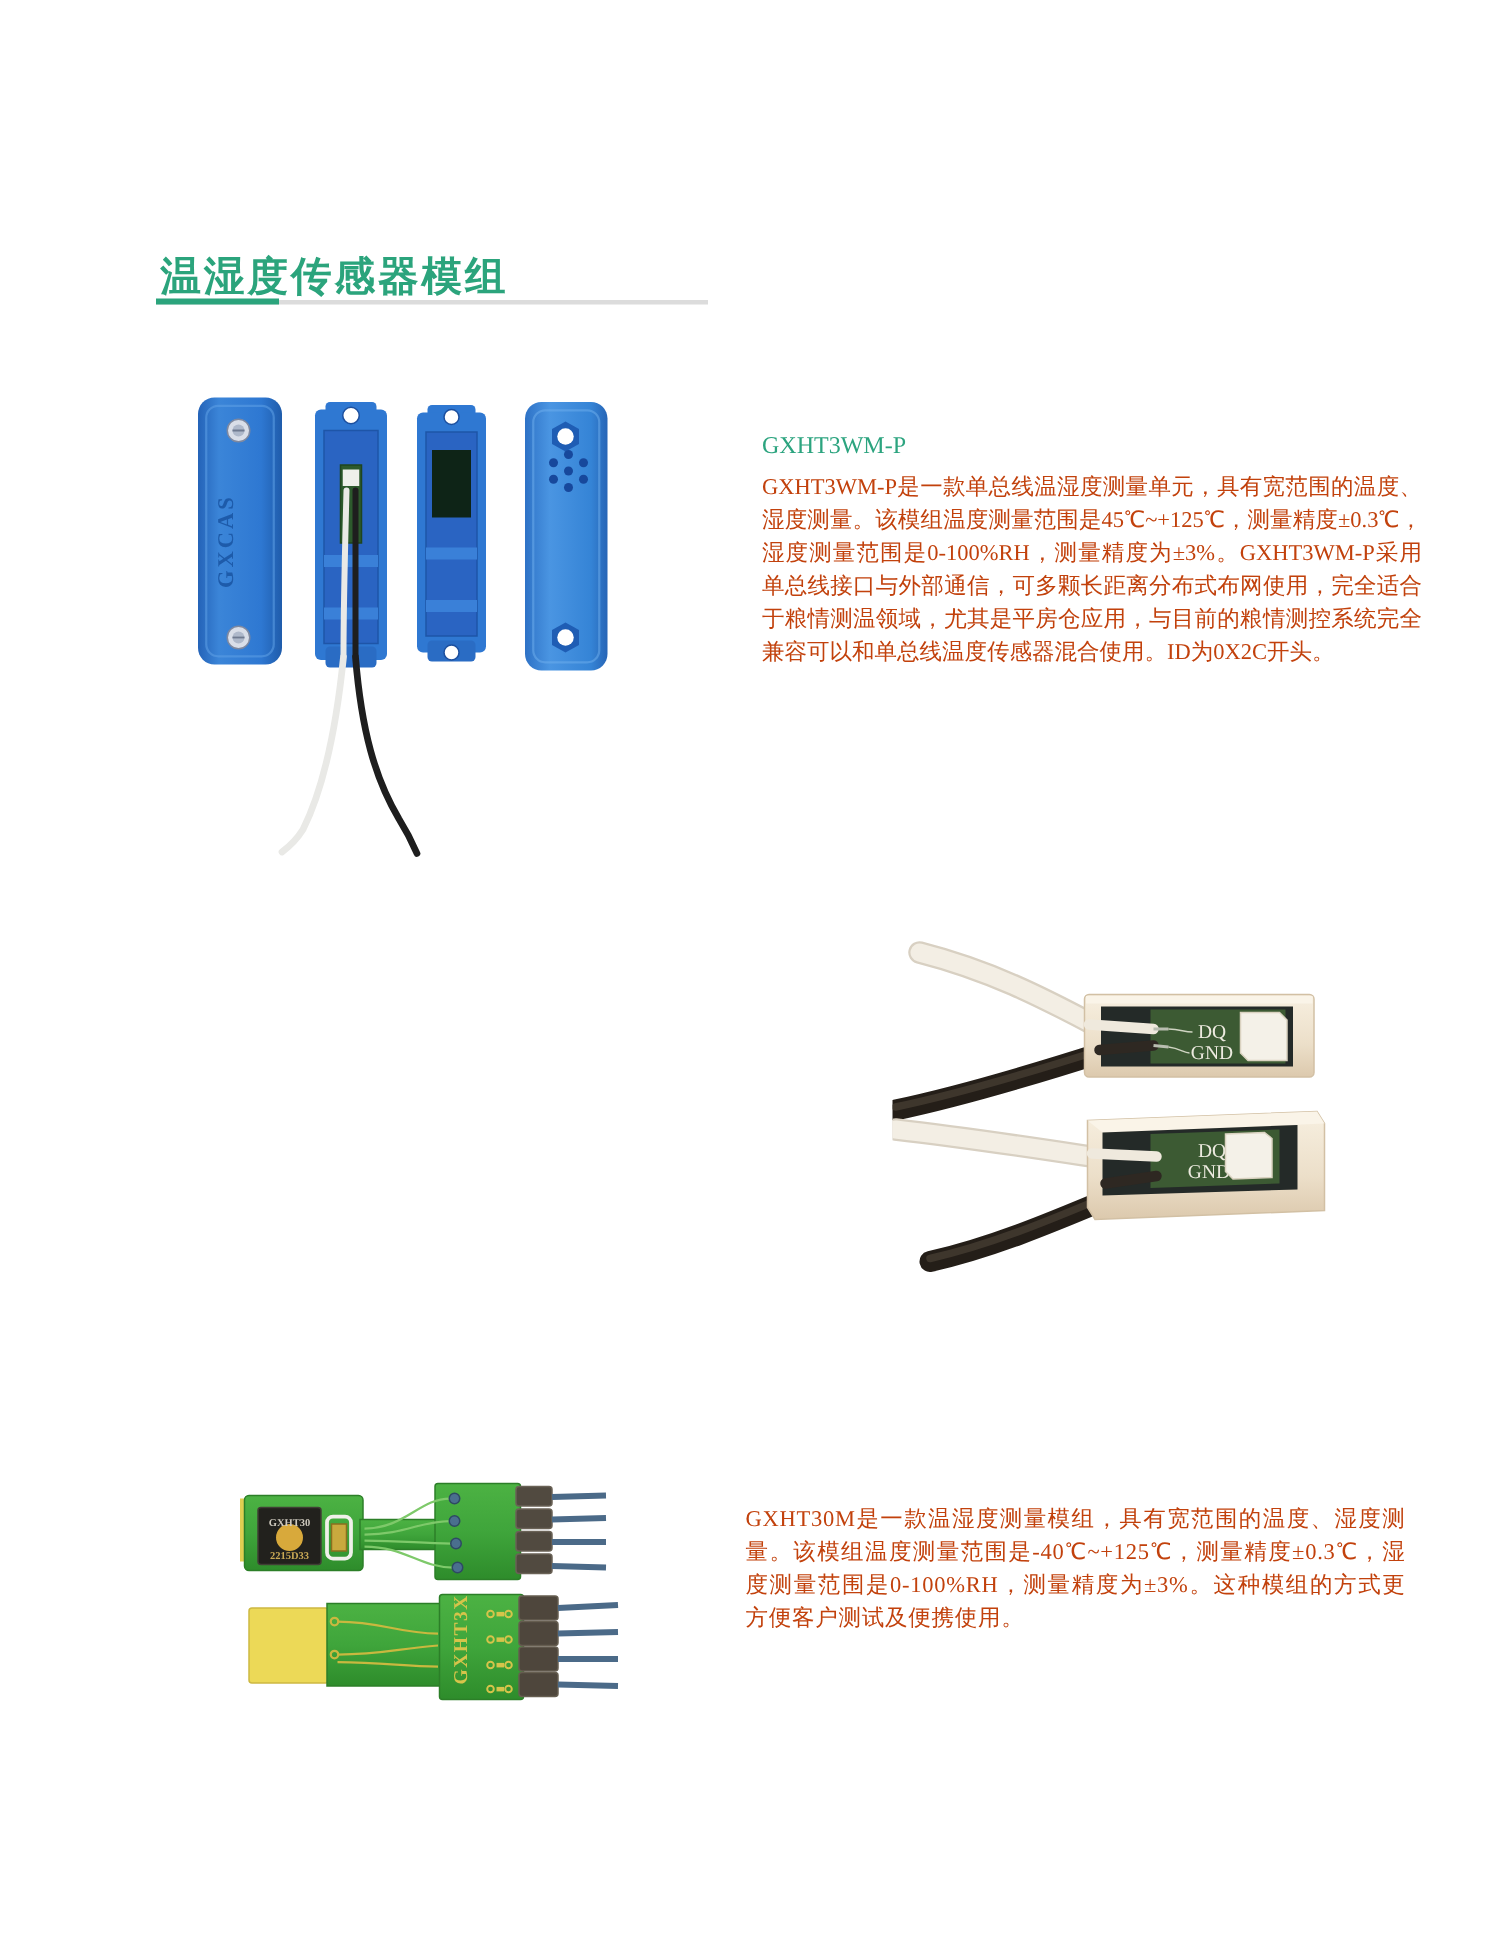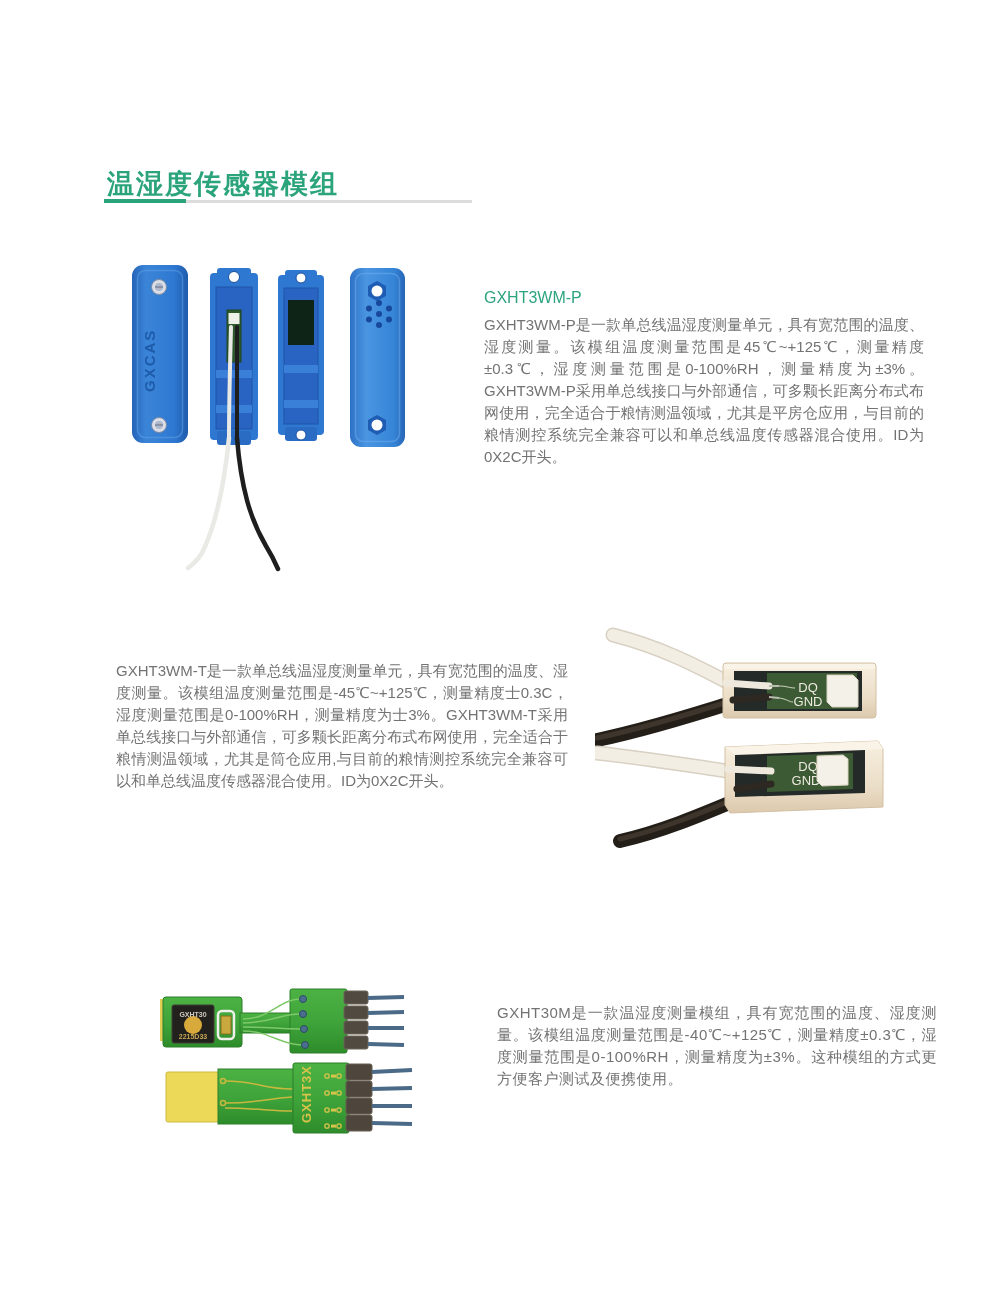--- a/index.html
+++ b/index.html
@@ -1,21 +1,21 @@
 <!DOCTYPE html>
 <html><head>
 <meta charset="utf-8">
 <style>
   html, body { margin: 0; padding: 0; background: #ffffff; }
   .page {
     position: relative;
     width: 948px;
     height: 1291px;
     background: #ffffff;
-    font-family: Liberation Sans, sans-serif;
+    font-family: Liberation Serif, serif;
     overflow: hidden;
   }
   .page-title {
     position: absolute;
     left: 107px;
     top: 166px;
     font-size: 27px;
     font-weight: 600;
     letter-spacing: 2px;
     color: #2ba47c;
@@ -41,26 +41,26 @@
   .sec-heading {
     font-size: 16px;
     line-height: 20px;
     color: #2ca47f;
     margin: 0 0 6px 0;
     font-weight: 400;
   }
   .sec-body {
     font-size: 15px;
     line-height: 22px;
-    color: #737373;
+    color: #c2410c;
     margin: 0;
     text-align: justify;
     text-justify: inter-ideograph;
   }
-  .text-1 { left: 484px; top: 288px; width: 440px; }
+  .text-1 { left: 508px; top: 288px; width: 440px; }
   .text-2 { left: 116px; top: 660px; width: 452px; }
   .text-3 { left: 497px; top: 1002px; width: 440px; }
   .text-3 .sec-body { letter-spacing: 0.5px; }
   .fig { position: absolute; }
   .fig-1 { left: 110px; top: 255px; }
   .fig-2 { left: 595px; top: 625px; }
   .fig-3 { left: 130px; top: 975px; }
 </style>
 </head>
 <body>
@@ -145,21 +145,20 @@
       <circle cx="259" cy="53.5" r="3" fill="#17489c"></circle>
     </g>
   </svg>
 
   <div class="text-block text-1">
     <h3 class="sec-heading">GXHT3WM-P</h3>
     <p class="sec-body">GXHT3WM-P是一款单总线温湿度测量单元，具有宽范围的温度、湿度测量。该模组温度测量范围是45℃~+125℃，测量精度±0.3℃，湿度测量范围是0-100%RH，测量精度为±3%。GXHT3WM-P采用单总线接口与外部通信，可多颗长距离分布式布网使用，完全适合于粮情测温领域，尤其是平房仓应用，与目前的粮情测控系统完全兼容可以和单总线温度传感器混合使用。ID为0X2C开头。</p>
   </div>
 
   <div class="text-block text-2">
-    <p class="sec-body">GXHT3WM-T是一款单总线温湿度测量单元，具有宽范围的温度、湿度测量。该模组温度测量范围是-45℃~+125℃，测量精度士0.3C，湿度测量范围是0-100%RH，测量精度为士3%。GXHT3WM-T采用单总线接口与外部通信，可多颗长距离分布式布网使用，完全适合于粮情测温领域，尤其是筒仓应用,与目前的粮情测控系统完全兼容可以和单总线温度传感器混合使用。ID为0X2C开头。</p>
   </div>
 
   <svg class="fig fig-2" width="360" height="230" viewBox="0 0 360 230">
     <defs>
       <linearGradient id="beigeGrad" x1="0" y1="0" x2="0" y2="1">
         <stop offset="0" stop-color="#f7efe0"></stop>
         <stop offset="0.6" stop-color="#ecdfc9"></stop>
         <stop offset="1" stop-color="#dcc9ad"></stop>
       </linearGradient>
     </defs>

